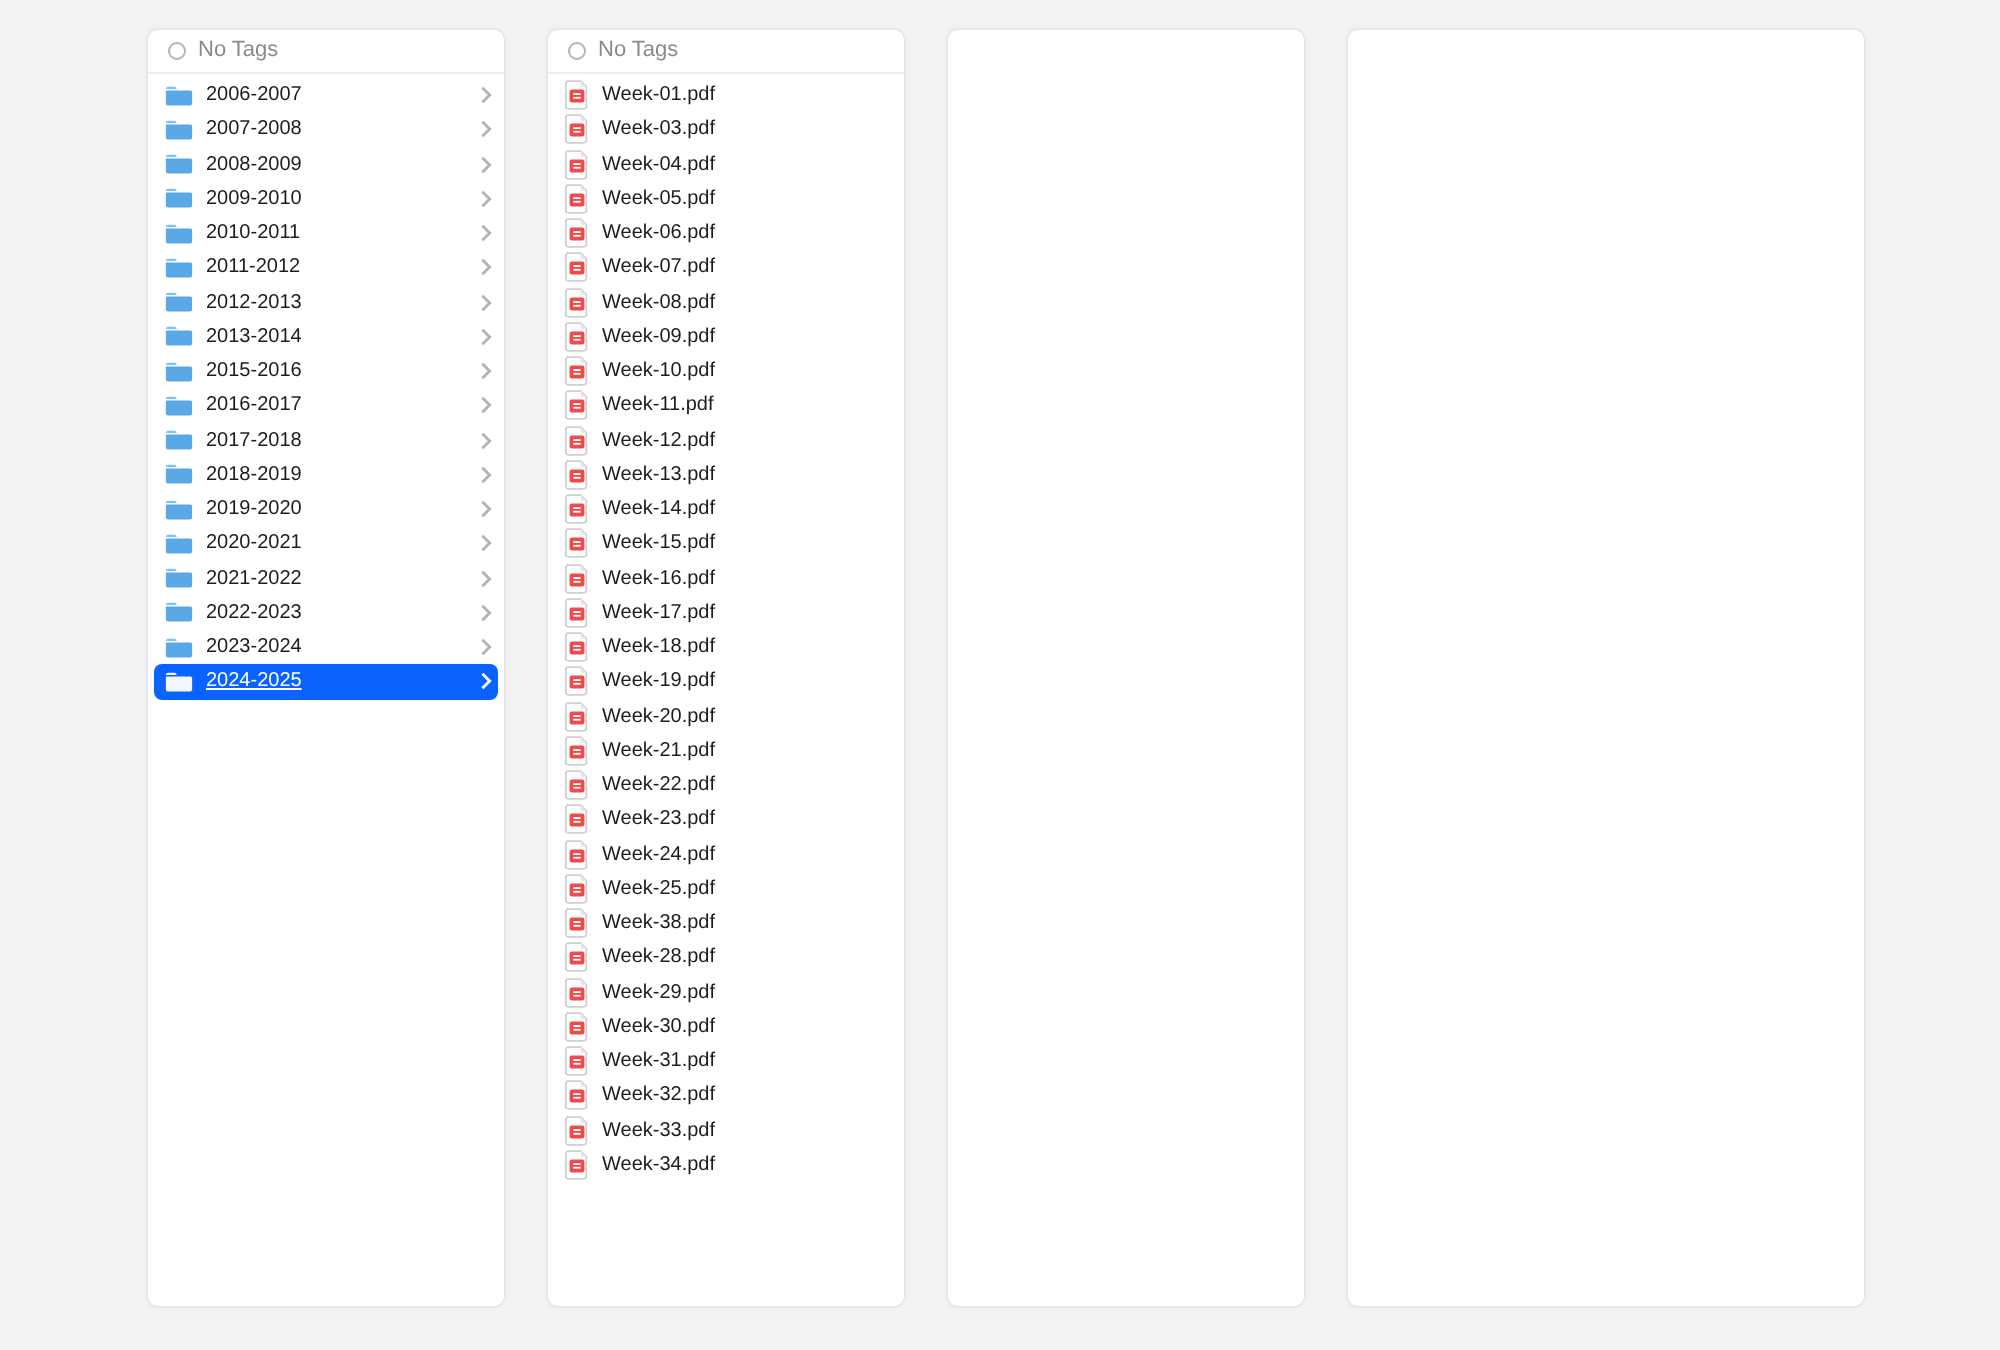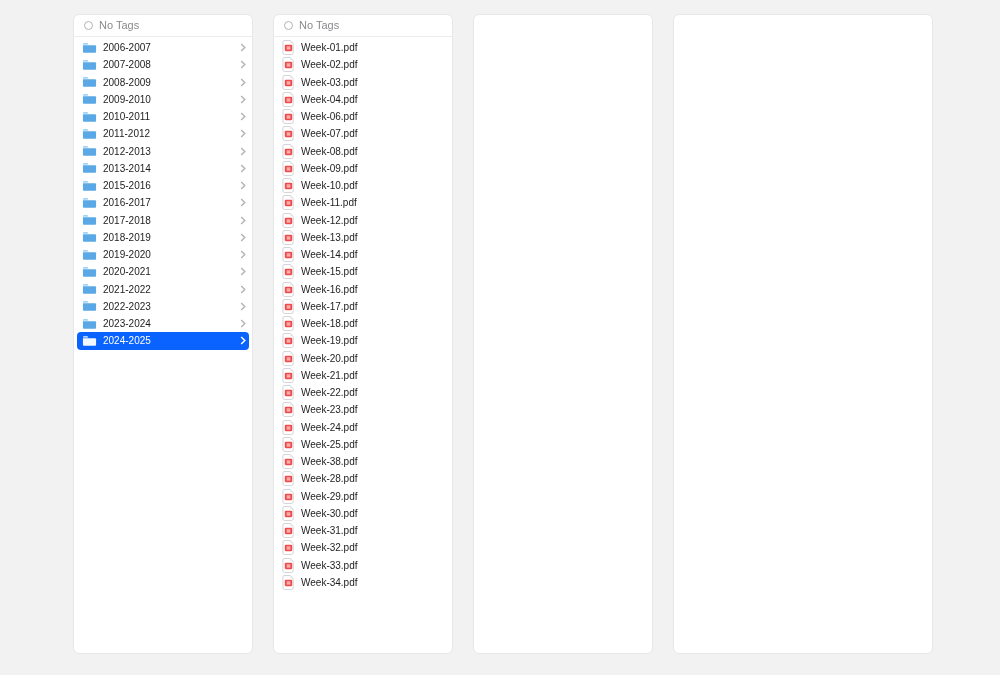--- a/index.html
+++ b/index.html
@@ -70,21 +70,21 @@
     font-size: 10px;
   }
   .item.selected {
     background: #0a63ff;
     color: #ffffff;
     border-radius: 4px;
     margin: 0 3px;
     padding-left: 5px;
     padding-right: 3px;
   }
-  .item.selected .label { color: #fff; }
+  .item.selected .label { color: #fff; text-decoration: underline; }
   .item.selected .folder-icon .fbody { fill: #ffffff; opacity: 0.95; }
   .item.selected .folder-icon .ftab  { fill: #ffffff; opacity: 0.95; }
   .item.selected .chev { stroke: #ffffff; }
 
   
   .folder-icon { width: 15px; height: 12px; margin-right: 6px; flex: 0 0 auto; }
   .folder-icon .ftab  { fill: #7cc3f5; }
   .folder-icon .fbody { fill: #5aa9e6; }
 
   
@@ -317,41 +317,41 @@
           <span class="label">Week-01.pdf</span>
         </div>
         <div class="item">
           <svg class="pdf-icon" viewBox="0 0 14 16">
             <path class="page" d="M2 .5h7l3 3V14c0 .8-.7 1.5-1.5 1.5h-8C1.7 15.5 1 14.8 1 14V2C1 1.2 1.7.5 2 .5z"></path>
             <path class="fold" d="M9 .5v3h3"></path>
             <rect class="badge" x="3" y="5" width="8" height="7" rx="1.2"></rect>
             <rect class="bar" x="5" y="7" width="4" height="1"></rect>
             <rect class="bar" x="5" y="9" width="4" height="1"></rect>
           </svg>
-          <span class="label">Week-02.pdf</span>
-        </div>
-        <div class="item">
-          <svg class="pdf-icon" viewBox="0 0 14 16">
-            <path class="page" d="M2 .5h7l3 3V14c0 .8-.7 1.5-1.5 1.5h-8C1.7 15.5 1 14.8 1 14V2C1 1.2 1.7.5 2 .5z"></path>
-            <path class="fold" d="M9 .5v3h3"></path>
-            <rect class="badge" x="3" y="5" width="8" height="7" rx="1.2"></rect>
-            <rect class="bar" x="5" y="7" width="4" height="1"></rect>
-            <rect class="bar" x="5" y="9" width="4" height="1"></rect>
-          </svg>
           <span class="label">Week-03.pdf</span>
         </div>
         <div class="item">
           <svg class="pdf-icon" viewBox="0 0 14 16">
             <path class="page" d="M2 .5h7l3 3V14c0 .8-.7 1.5-1.5 1.5h-8C1.7 15.5 1 14.8 1 14V2C1 1.2 1.7.5 2 .5z"></path>
             <path class="fold" d="M9 .5v3h3"></path>
             <rect class="badge" x="3" y="5" width="8" height="7" rx="1.2"></rect>
             <rect class="bar" x="5" y="7" width="4" height="1"></rect>
             <rect class="bar" x="5" y="9" width="4" height="1"></rect>
           </svg>
           <span class="label">Week-04.pdf</span>
+        </div>
+        <div class="item">
+          <svg class="pdf-icon" viewBox="0 0 14 16">
+            <path class="page" d="M2 .5h7l3 3V14c0 .8-.7 1.5-1.5 1.5h-8C1.7 15.5 1 14.8 1 14V2C1 1.2 1.7.5 2 .5z"></path>
+            <path class="fold" d="M9 .5v3h3"></path>
+            <rect class="badge" x="3" y="5" width="8" height="7" rx="1.2"></rect>
+            <rect class="bar" x="5" y="7" width="4" height="1"></rect>
+            <rect class="bar" x="5" y="9" width="4" height="1"></rect>
+          </svg>
+          <span class="label">Week-05.pdf</span>
         </div>
         <div class="item">
           <svg class="pdf-icon" viewBox="0 0 14 16">
             <path class="page" d="M2 .5h7l3 3V14c0 .8-.7 1.5-1.5 1.5h-8C1.7 15.5 1 14.8 1 14V2C1 1.2 1.7.5 2 .5z"></path>
             <path class="fold" d="M9 .5v3h3"></path>
             <rect class="badge" x="3" y="5" width="8" height="7" rx="1.2"></rect>
             <rect class="bar" x="5" y="7" width="4" height="1"></rect>
             <rect class="bar" x="5" y="9" width="4" height="1"></rect>
           </svg>
           <span class="label">Week-06.pdf</span>

